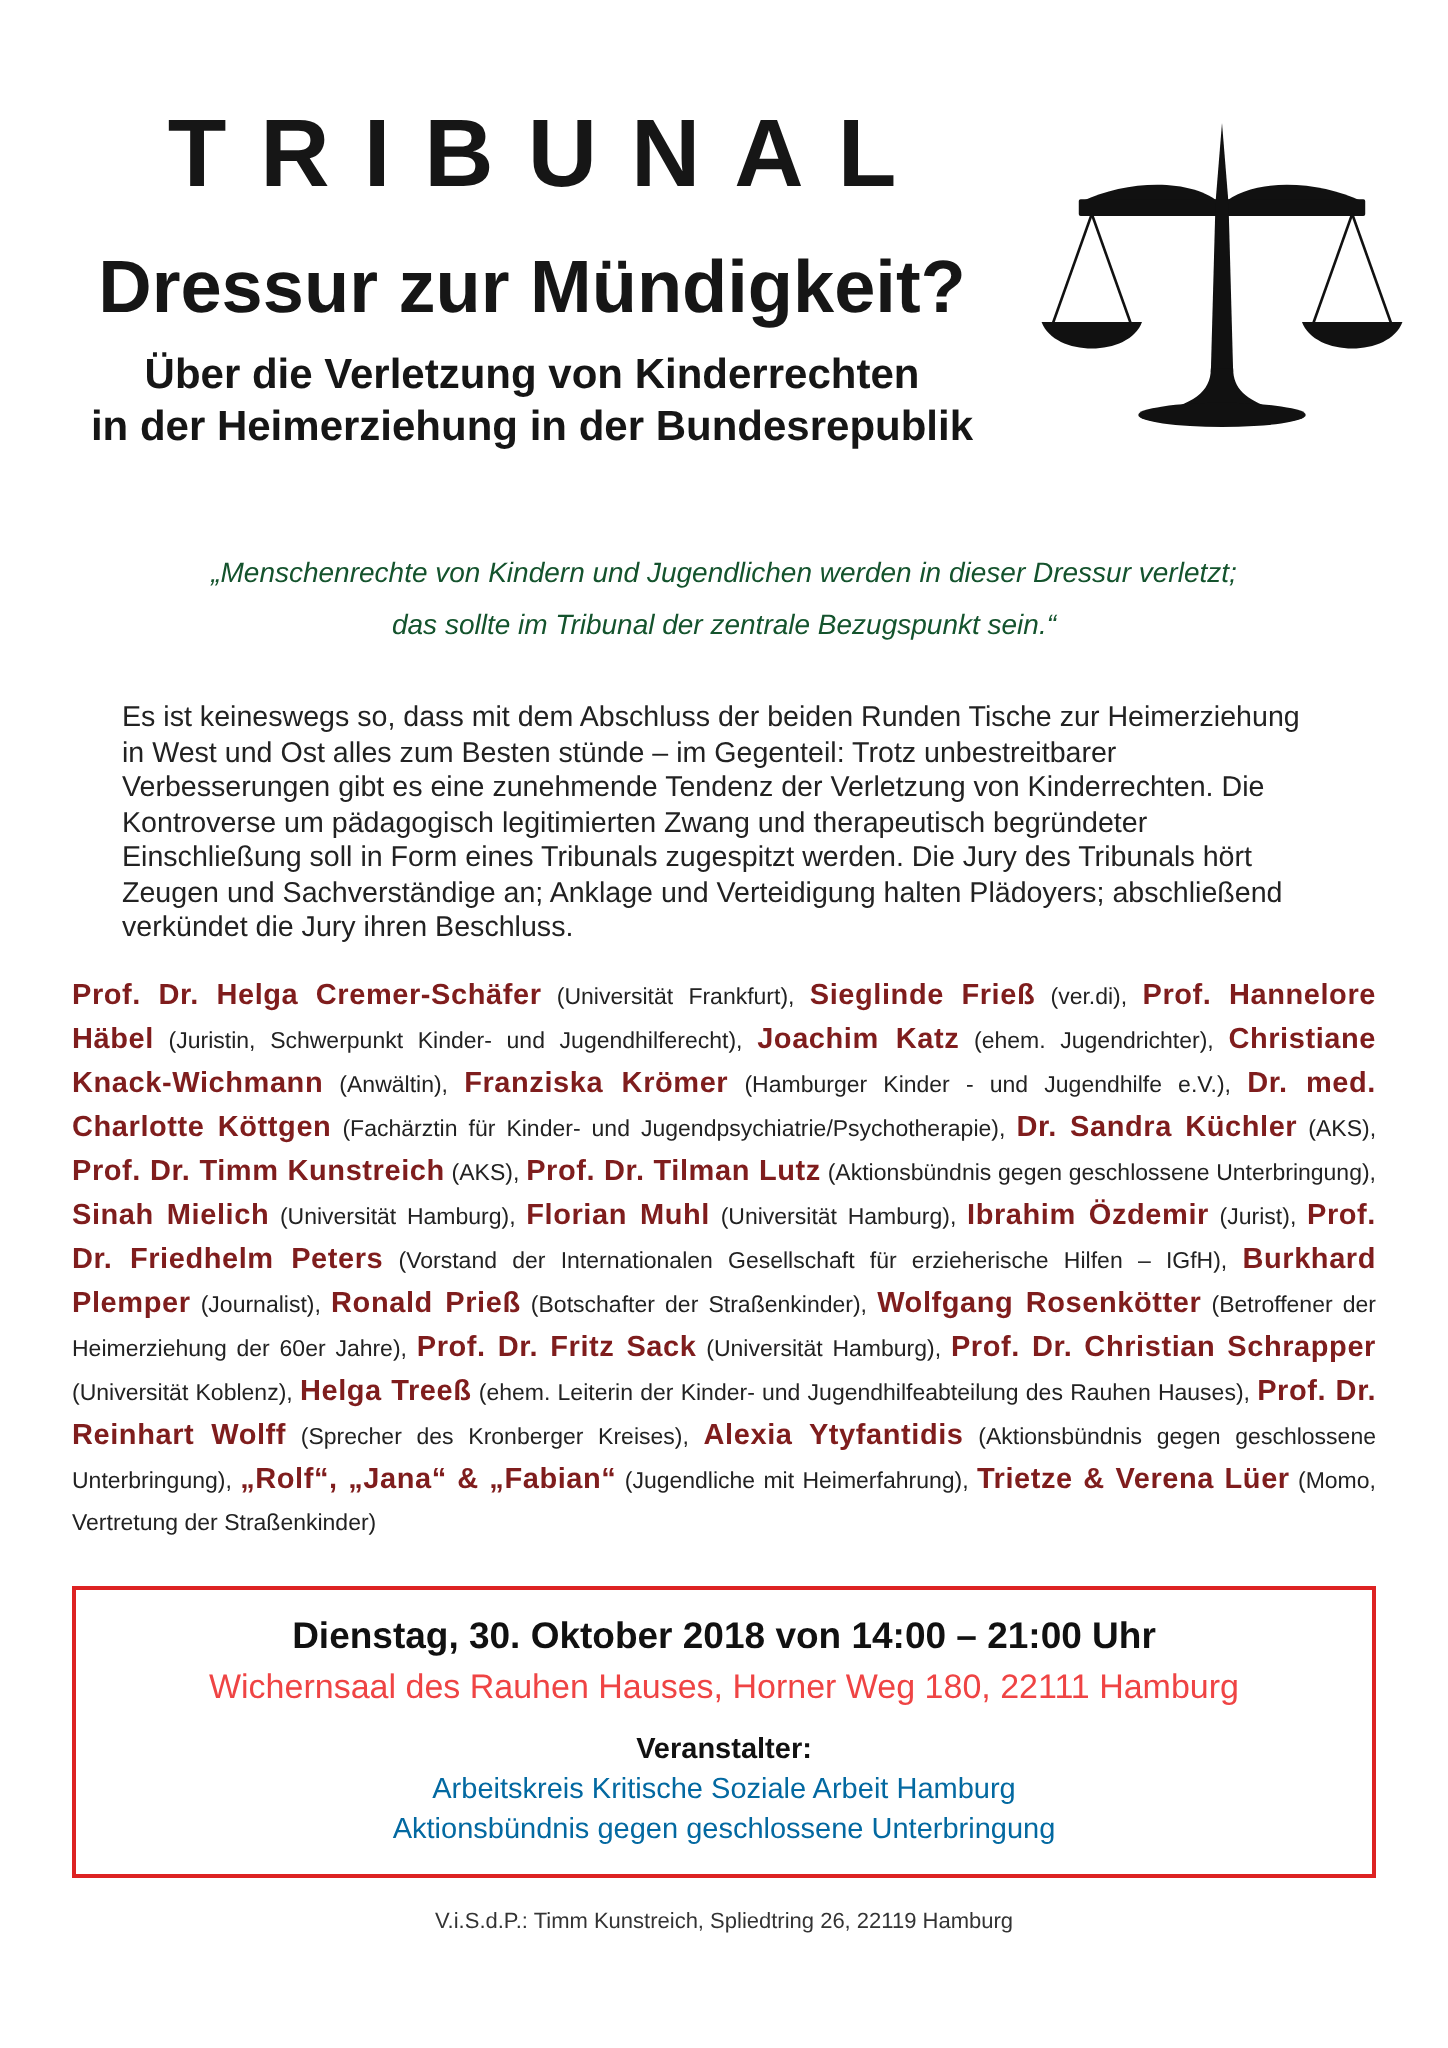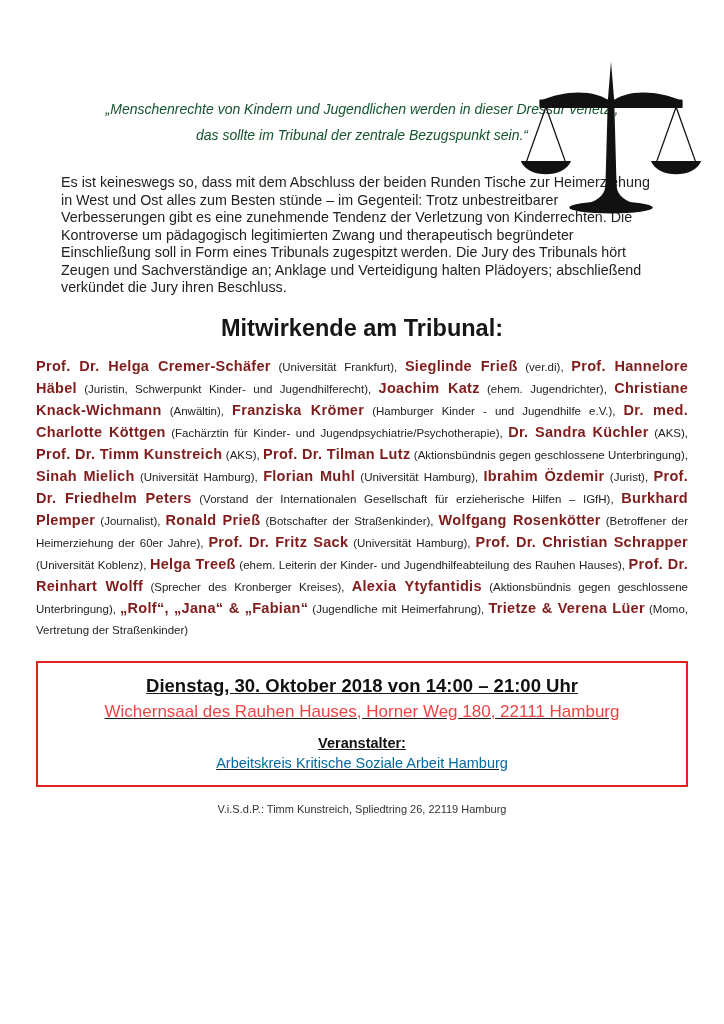--- a/index.html
+++ b/index.html
@@ -54,35 +54,40 @@
     text-align:justify;
     font-size:11.5px;line-height:21px;color:#222;
   }
   .participants b{font-size:14.5px;letter-spacing:0.02em;color:#7f1d1d;}
   
   .event-box{
     margin:20px 36px 0 36px;
     border:2px solid #dd2222;
     text-align:center;
     padding:10px 8px 12px 8px;
-    text-decoration:underline;
   }
   .event-datetime{font-size:18.5px;font-weight:bold;line-height:26px;color:#111;}
   .event-venue{font-size:17px;line-height:25px;color:#ef4444;}
   .organizer-label{margin-top:9px;font-size:14.5px;font-weight:bold;line-height:20px;color:#111;}
   .organizer{font-size:14.5px;line-height:20px;color:#0369a1;}
   
   .imprint{margin-top:16px;text-align:center;font-size:11px;color:#333;}
 </style>
 </head>
 <body>
 
 <div class="page">
 
   <div class="masthead">
+    <div class="title-block">
+      <h1 class="main-title">TRIBUNAL</h1>
+      <h2 class="sub-title">Dressur zur Mündigkeit?</h2>
+      <h3 class="sub-sub-title">Über die Verletzung von Kinderrechten
+in der Heimerziehung in der Bundesrepublik</h3>
+    </div>
     <svg class="scales" viewBox="0 0 200 180" aria-hidden="true">
       <g fill="#111111" stroke="none">
 
         <path d="M100,12 L103.5,55 L96.5,55 Z"></path>
 
         <path d="M100,56 C84,41 48,43 25,54 L25,56 Z"></path>
         <path d="M100,56 C116,41 152,43 175,54 L175,56 Z"></path>
 
         <rect x="23" y="53" width="154" height="9" rx="1"></rect>
 
@@ -113,25 +118,25 @@
   </div>
 
   <p class="intro">Es ist keineswegs so, dass mit dem Abschluss der beiden Runden Tische zur Heimerziehung
 in West und Ost alles zum Besten stünde – im Gegenteil: Trotz unbestreitbarer
 Verbesserungen gibt es eine zunehmende Tendenz der Verletzung von Kinderrechten. Die
 Kontroverse um pädagogisch legitimierten Zwang und therapeutisch begründeter
 Einschließung soll in Form eines Tribunals zugespitzt werden. Die Jury des Tribunals hört
 Zeugen und Sachverständige an; Anklage und Verteidigung halten Plädoyers; abschließend
 verkündet die Jury ihren Beschluss.</p>
 
-  <h3 class="mit-heading">Mitwirkende am Tribunal:</h3>
   <p class="participants"><b>Prof. Dr. Helga Cremer-Schäfer</b><span> (Universität Frankfurt), </span><b>Sieglinde Frieß</b><span> (ver.di), </span><b>Prof. Hannelore Häbel</b><span> (Juristin, Schwerpunkt Kinder- und Jugendhilferecht), </span><b>Joachim Katz</b><span> (ehem. Jugendrichter), </span><b>Christiane Knack-Wichmann</b><span> (Anwältin), </span><b>Franziska Krömer</b><span> (Hamburger Kinder - und Jugendhilfe e.V.), </span><b>Dr. med. Charlotte Köttgen</b><span> (Fachärztin für Kinder- und Jugendpsychiatrie/Psychotherapie), </span><b>Dr. Sandra Küchler</b><span> (AKS), </span><b>Prof. Dr. Timm Kunstreich</b><span> (AKS), </span><b>Prof. Dr. Tilman Lutz</b><span> (Aktionsbündnis gegen geschlossene Unterbringung), </span><b>Sinah Mielich</b><span> (Universität Hamburg), </span><b>Florian Muhl</b><span> (Universität Hamburg), </span><b>Ibrahim Özdemir</b><span> (Jurist), </span><b>Prof. Dr. Friedhelm Peters</b><span> (Vorstand der Internationalen Gesellschaft für erzieherische Hilfen – IGfH), </span><b>Burkhard Plemper</b><span> (Journalist), </span><b>Ronald Prieß</b><span> (Botschafter der Straßenkinder), </span><b>Wolfgang Rosenkötter</b><span> (Betroffener der Heimerziehung der 60er Jahre), </span><b>Prof. Dr. Fritz Sack</b><span> (Universität Hamburg), </span><b>Prof. Dr. Christian Schrapper</b><span> (Universität Koblenz), </span><b>Helga Treeß</b><span> (ehem. Leiterin der Kinder- und Jugendhilfeabteilung des Rauhen Hauses), </span><b>Prof. Dr. Reinhart Wolff</b><span> (Sprecher des Kronberger Kreises), </span><b>Alexia Ytyfantidis</b><span> (Aktionsbündnis gegen geschlossene Unterbringung), </span><b>„Rolf“, „Jana“ &amp; „Fabian“</b><span> (Jugendliche mit Heimerfahrung), </span><b>Trietze &amp; Verena Lüer</b><span> (Momo, Vertretung der Straßenkinder)</span></p>
 
   <div class="event-box" style="border-color: rgb(221, 34, 34);">
     <div class="event-datetime">Dienstag, 30. Oktober 2018 von 14:00 – 21:00 Uhr</div>
     <div class="event-venue">Wichernsaal des Rauhen Hauses, Horner Weg 180, 22111 Hamburg</div>
     <div class="organizer-label">Veranstalter:</div>
     <div class="organizer">Arbeitskreis Kritische Soziale Arbeit Hamburg</div>
+    <div class="organizer">Aktionsbündnis gegen geschlossene Unterbringung</div>
   </div>
 
   <div class="imprint">V.i.S.d.P.: Timm Kunstreich, Spliedtring 26, 22119 Hamburg</div>
 
 </div>
 
 </body></html>

